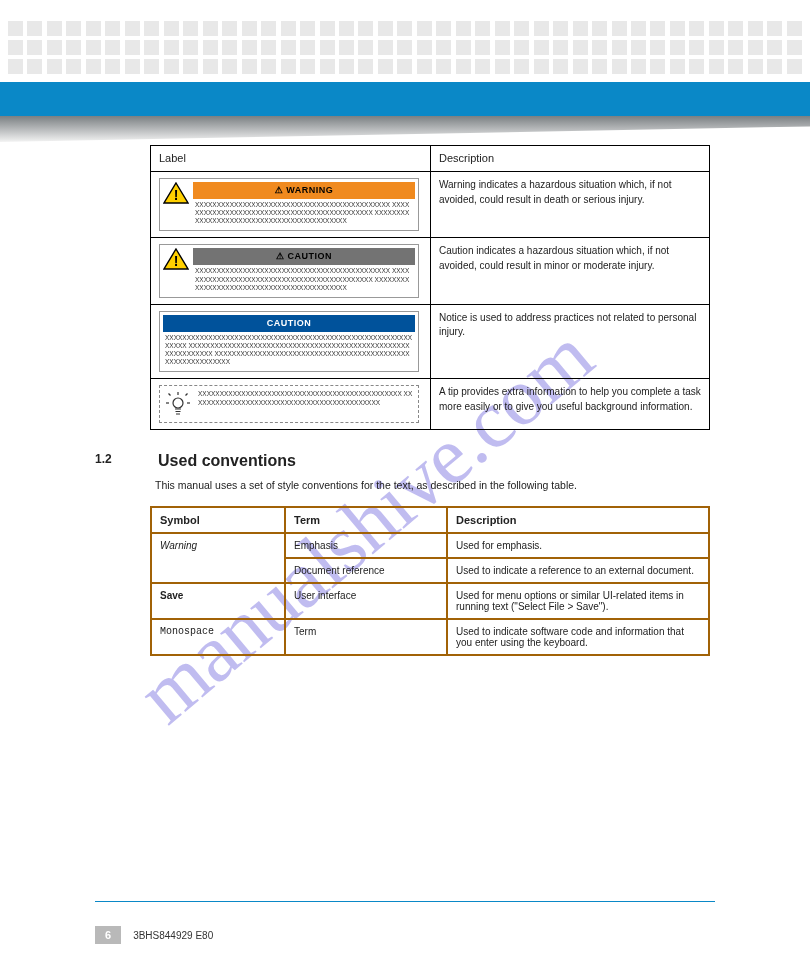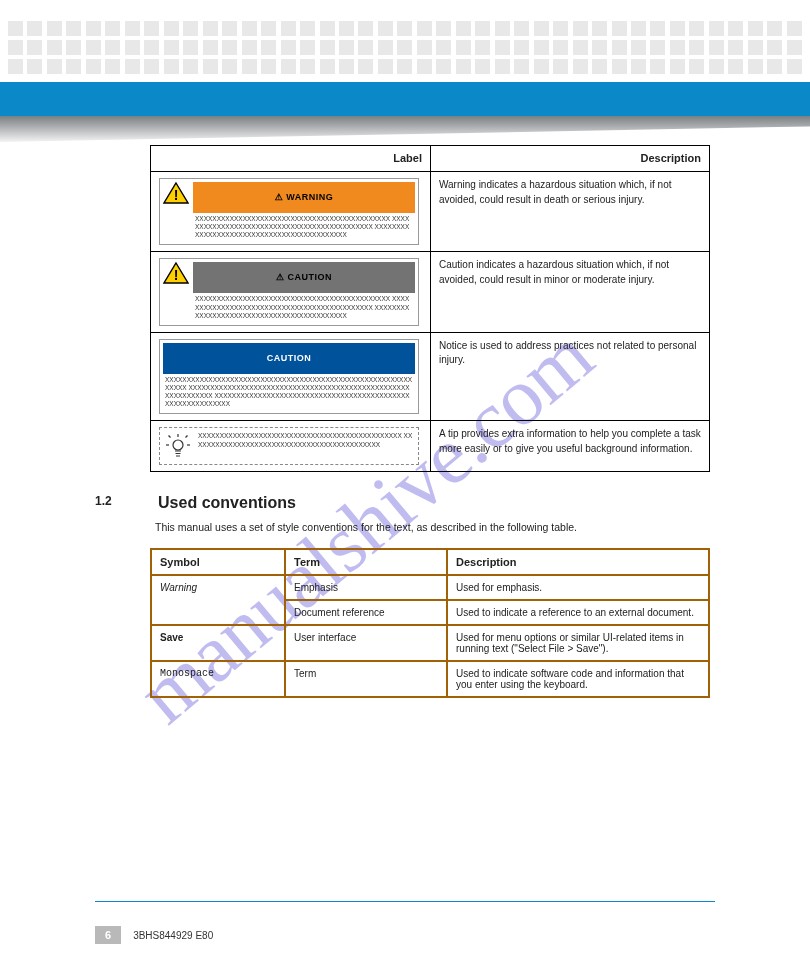--- a/index.html
+++ b/index.html
@@ -10,32 +10,32 @@
 .sq-row { display: flex; gap: 4px; justify-content: space-between; }
 .sq { width: 15px; height: 15px; background: #e8e8e8; flex: 0 0 15px; }
 
 .blue-bar { position: absolute; top: 82px; left: 0; width: 810px; height: 34px; background: #0a88c7; }
 .grad-bar { position: absolute; top: 116px; left: 0; width: 810px; height: 26px; background: linear-gradient(to bottom, #7a7f82 0%, #f3f3f3 100%); clip-path: polygon(0 0, 100% 0, 100% 40%, 0 100%); }
 
 .content { position: absolute; top: 145px; left: 95px; width: 620px; color: #222; font-size: 11px; }
 
 table.t1 { border-collapse: collapse; width: 560px; margin-left: 55px; }
 table.t1 th, table.t1 td { border: 1px solid #000; padding: 6px 8px; vertical-align: top; }
-table.t1 th { font-weight: bold; text-align: right; height: 26px; font-size: 11px; }
+table.t1 th { font-weight: normal; text-align: left; height: 26px; font-size: 11px; }
 table.t1 td { font-size: 10px; line-height: 1.45; }
 .label-col { width: 280px; }
 .desc-col { width: 280px; }
 
 .label-box { border: 1px solid #999; background: #fff; padding: 3px; display: flex; gap: 4px; align-items: flex-start; width: 260px; }
 .label-box.stacked { flex-direction: column; gap: 0; }
 .tri-icon { width: 26px; height: 22px; flex: 0 0 26px; display: flex; align-items: center; justify-content: center; }
 .tri-icon svg { width: 26px; height: 22px; }
 .bulb-icon { width: 28px; height: 28px; flex: 0 0 28px; display: flex; align-items: center; justify-content: center; }
 .label-right { flex: 1; display: flex; flex-direction: column; }
-.label-header { color: #fff; font-weight: bold; font-size: 9px; text-align: center; padding: 9px 0; letter-spacing: 0.5px; }
+.label-header { color: #fff; font-weight: bold; font-size: 9px; text-align: center; padding: 2px 0; letter-spacing: 0.5px; }
 .label-header.orange { background: #f08a1f; color: #000; }
 .label-header.yellow { background: #737373; color: #000; }
 .label-header.blue { background: #00529b; color: #fff; }
 .label-body { font-size: 6.5px; color: #333; line-height: 1.25; padding: 2px; word-break: break-all; }
 .label-body.wide { font-size: 6.5px; }
 .tip-frame { border: 1px dashed #888; background: #fff; padding: 4px; display: flex; gap: 6px; align-items: flex-start; width: 260px; }
 .tip-text { font-size: 6.5px; color: #333; word-break: break-all; line-height: 1.3; flex: 1; }
 
 .section-num { display: inline-block; width: 60px; font-weight: bold; font-size: 12px; vertical-align: top; }
 .section-title { font-weight: bold; font-size: 16px; display: inline-block; }

